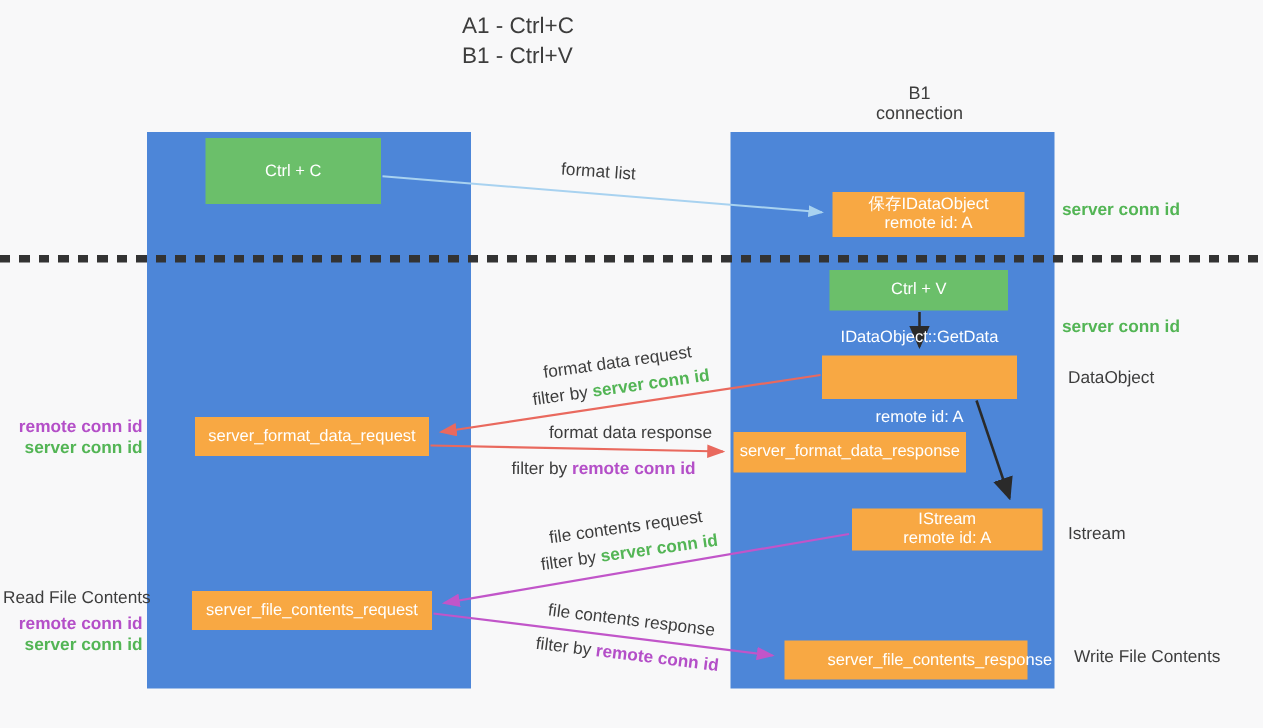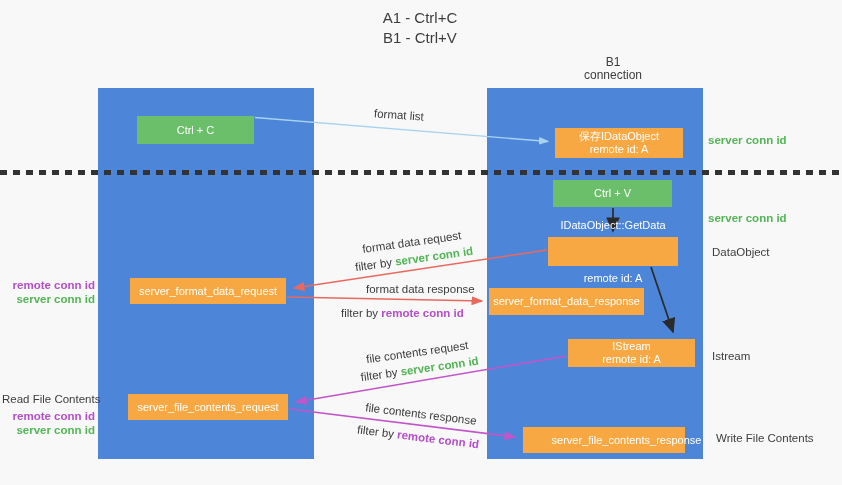--- a/index.html
+++ b/index.html
@@ -4,21 +4,21 @@
 <style>
   html,body { margin:0; padding:0; background:#f8f8f9; }
   .canvas {
     position:relative; width:842px; height:485px; overflow:hidden;
     background:#f8f8f9;
     font-family:"Liberation Sans", sans-serif;
     color:var(--dark-text);
   }
   .abs { position:absolute; }
   .title {
-    left:320px; top:8px; width:200px; text-align:center;
+    left:308px; top:8px; width:200px; 
     font-size:15px; line-height:20px; color:var(--dark-text);
   }
   .lane-header { text-align:center; font-size:12px; line-height:13px; color:var(--dark-text); }
   .lane { background:var(--lane-blue); }
   .node {
     display:flex; flex-direction:column; align-items:center; justify-content:center;
     color:#fff; text-align:center; font-size:11px; line-height:13px;
     box-sizing:border-box;
   }
   .green  { background:var(--green-box); }
@@ -86,21 +86,21 @@
     </defs>
     <line class="ln ln-blue" x1="255" y1="117.5" x2="548" y2="141.5" marker-end="url(#m-blue)"></line>
     <line class="ln ln-black" x1="613" y1="208" x2="613" y2="231" marker-end="url(#m-black)"></line>
     <line class="ln ln-black" x1="651" y1="267" x2="673" y2="332" marker-end="url(#m-black)"></line>
     <line class="ln ln-red" x1="547" y1="250" x2="294" y2="288" marker-end="url(#m-red)"></line>
     <line class="ln ln-red" x1="287" y1="297" x2="482" y2="301" marker-end="url(#m-red)"></line>
     <line class="ln ln-purple" x1="566" y1="356" x2="296" y2="402" marker-end="url(#m-purple)"></line>
     <line class="ln ln-purple" x1="289" y1="409" x2="515" y2="437" marker-end="url(#m-purple)"></line>
   </svg>
 
-  <div class="abs node green" style="left:137px;top:116px;width:117px;height:28px;">
+  <div class="abs node green" style="left:137px;top:92px;width:117px;height:44px;">
     <div>Ctrl + C</div>
   </div>
 
   <div class="abs node orange" style="left:555px;top:128px;width:128px;height:30px;">
     <div>保存IDataObject</div>
     <div>remote id: A</div>
   </div>
 
   <div class="abs node green" style="left:553px;top:180px;width:119px;height:27px;">
     <div>Ctrl + V</div>

